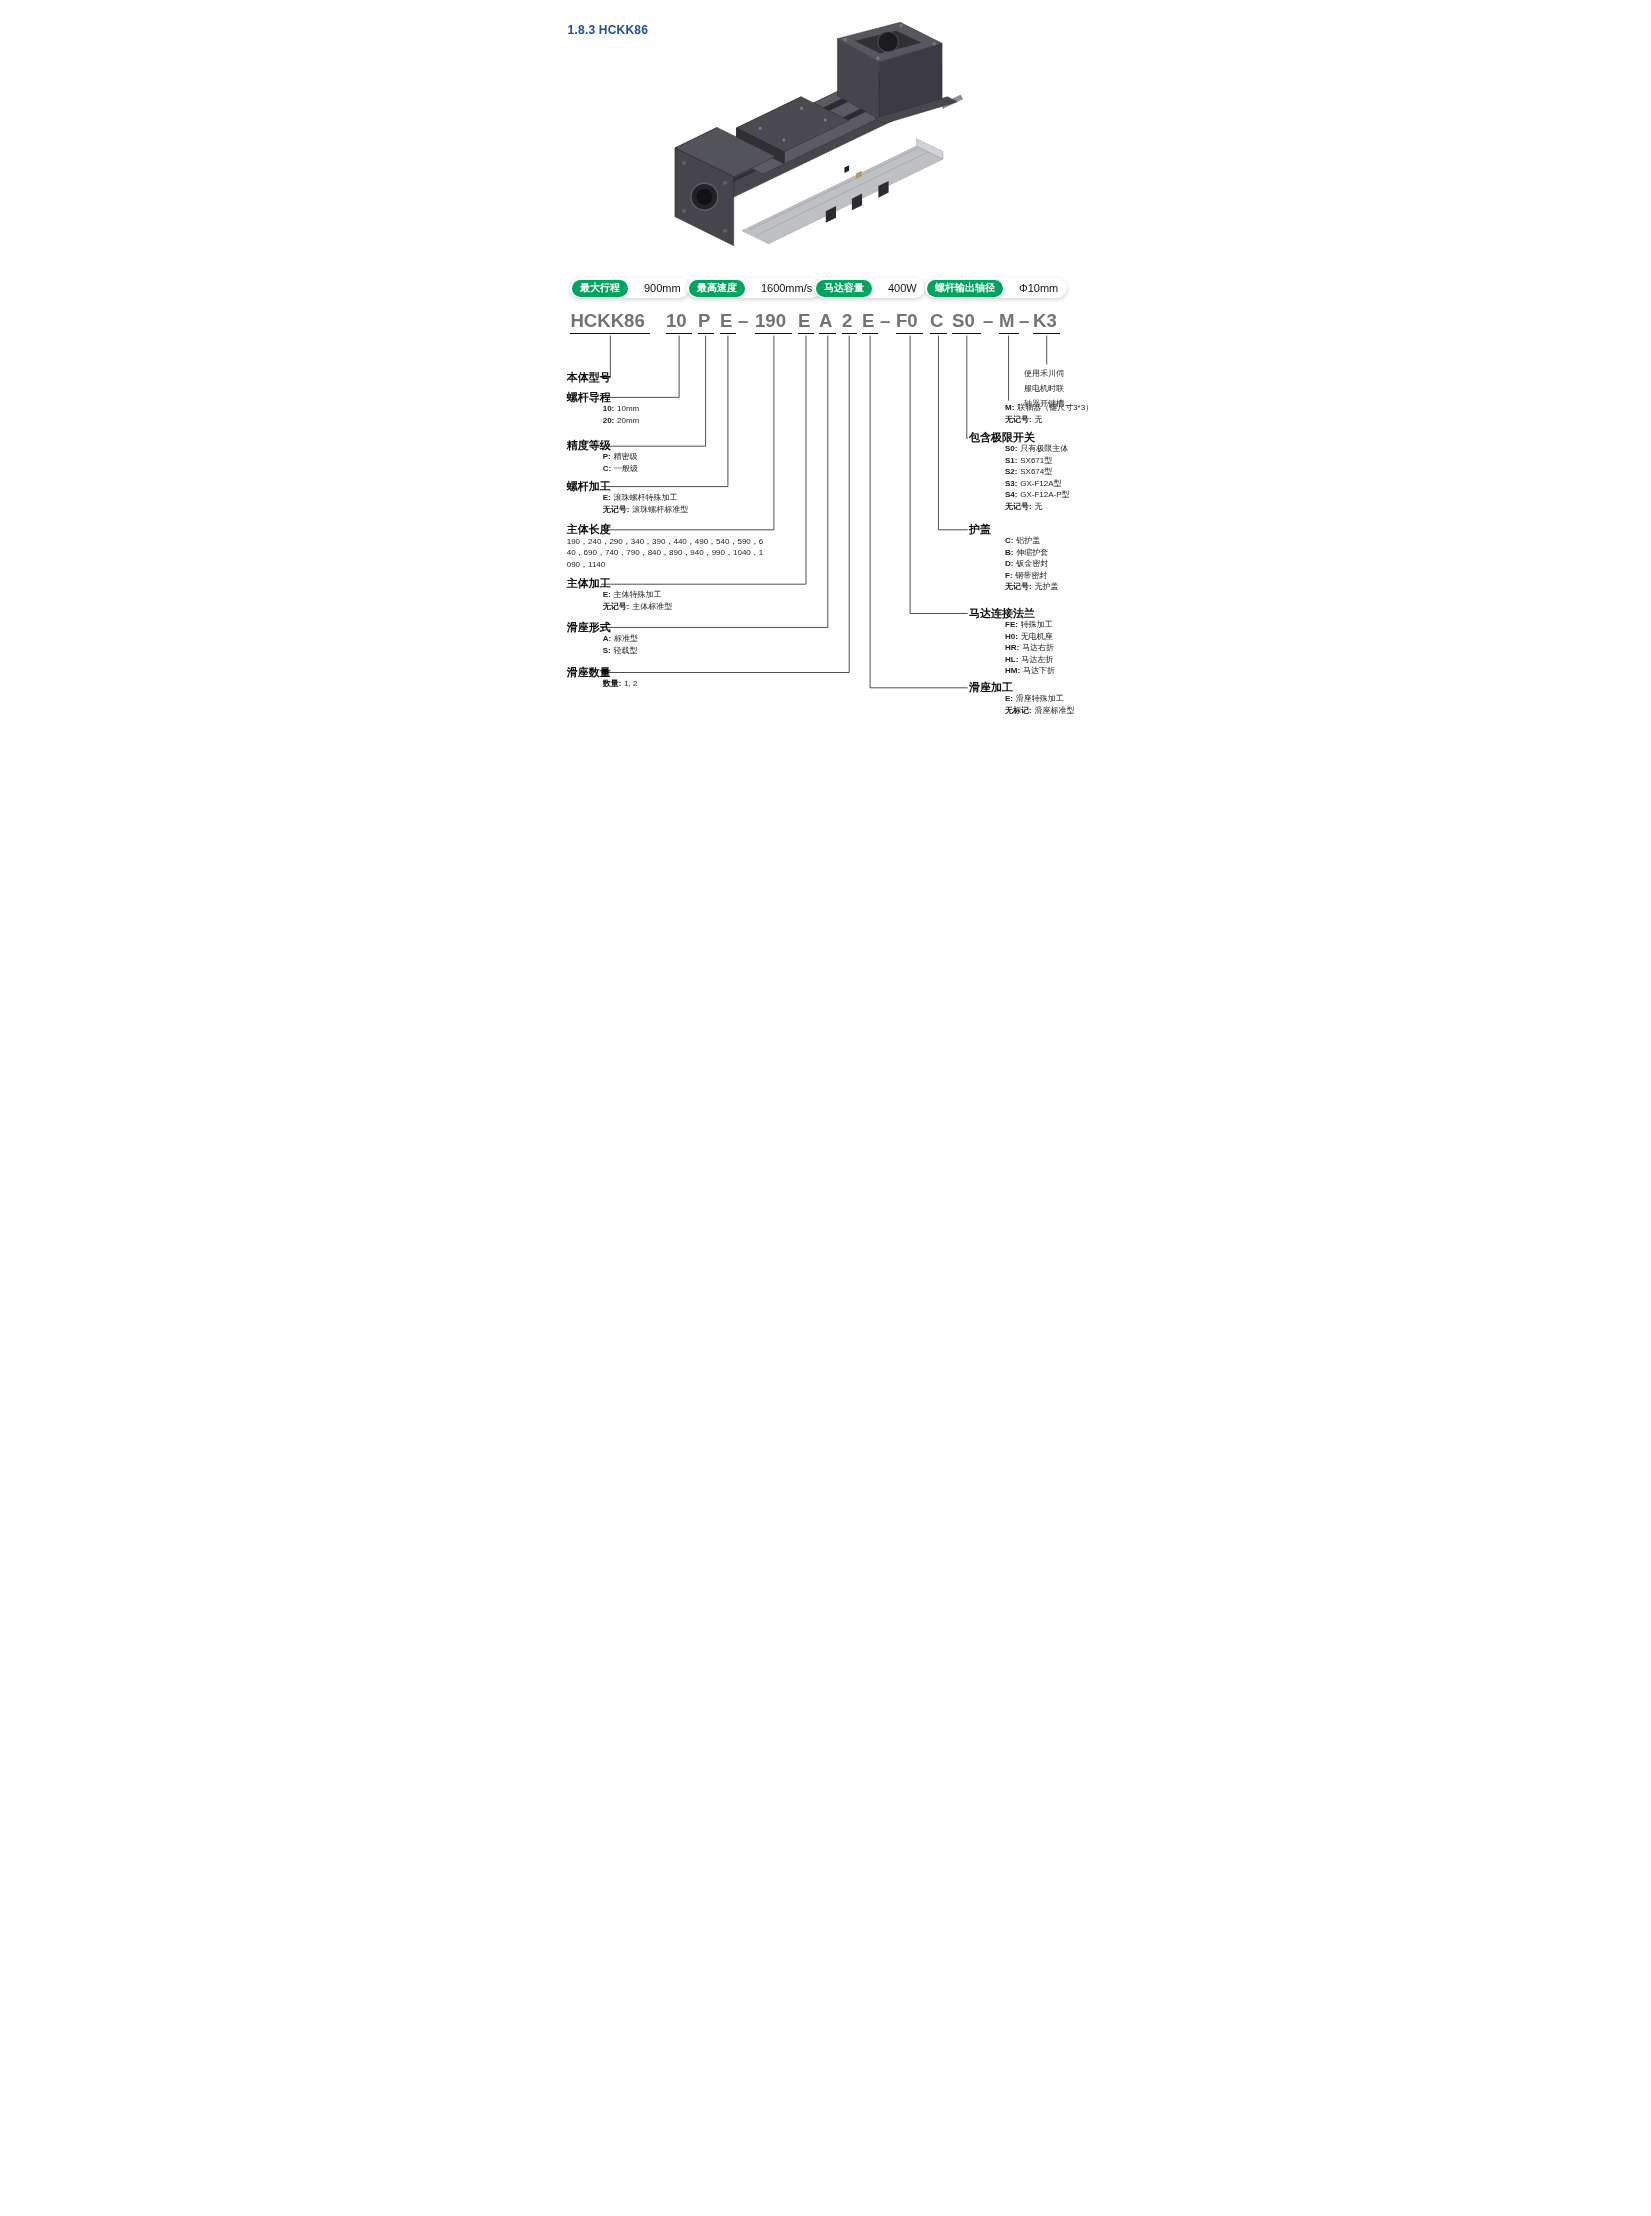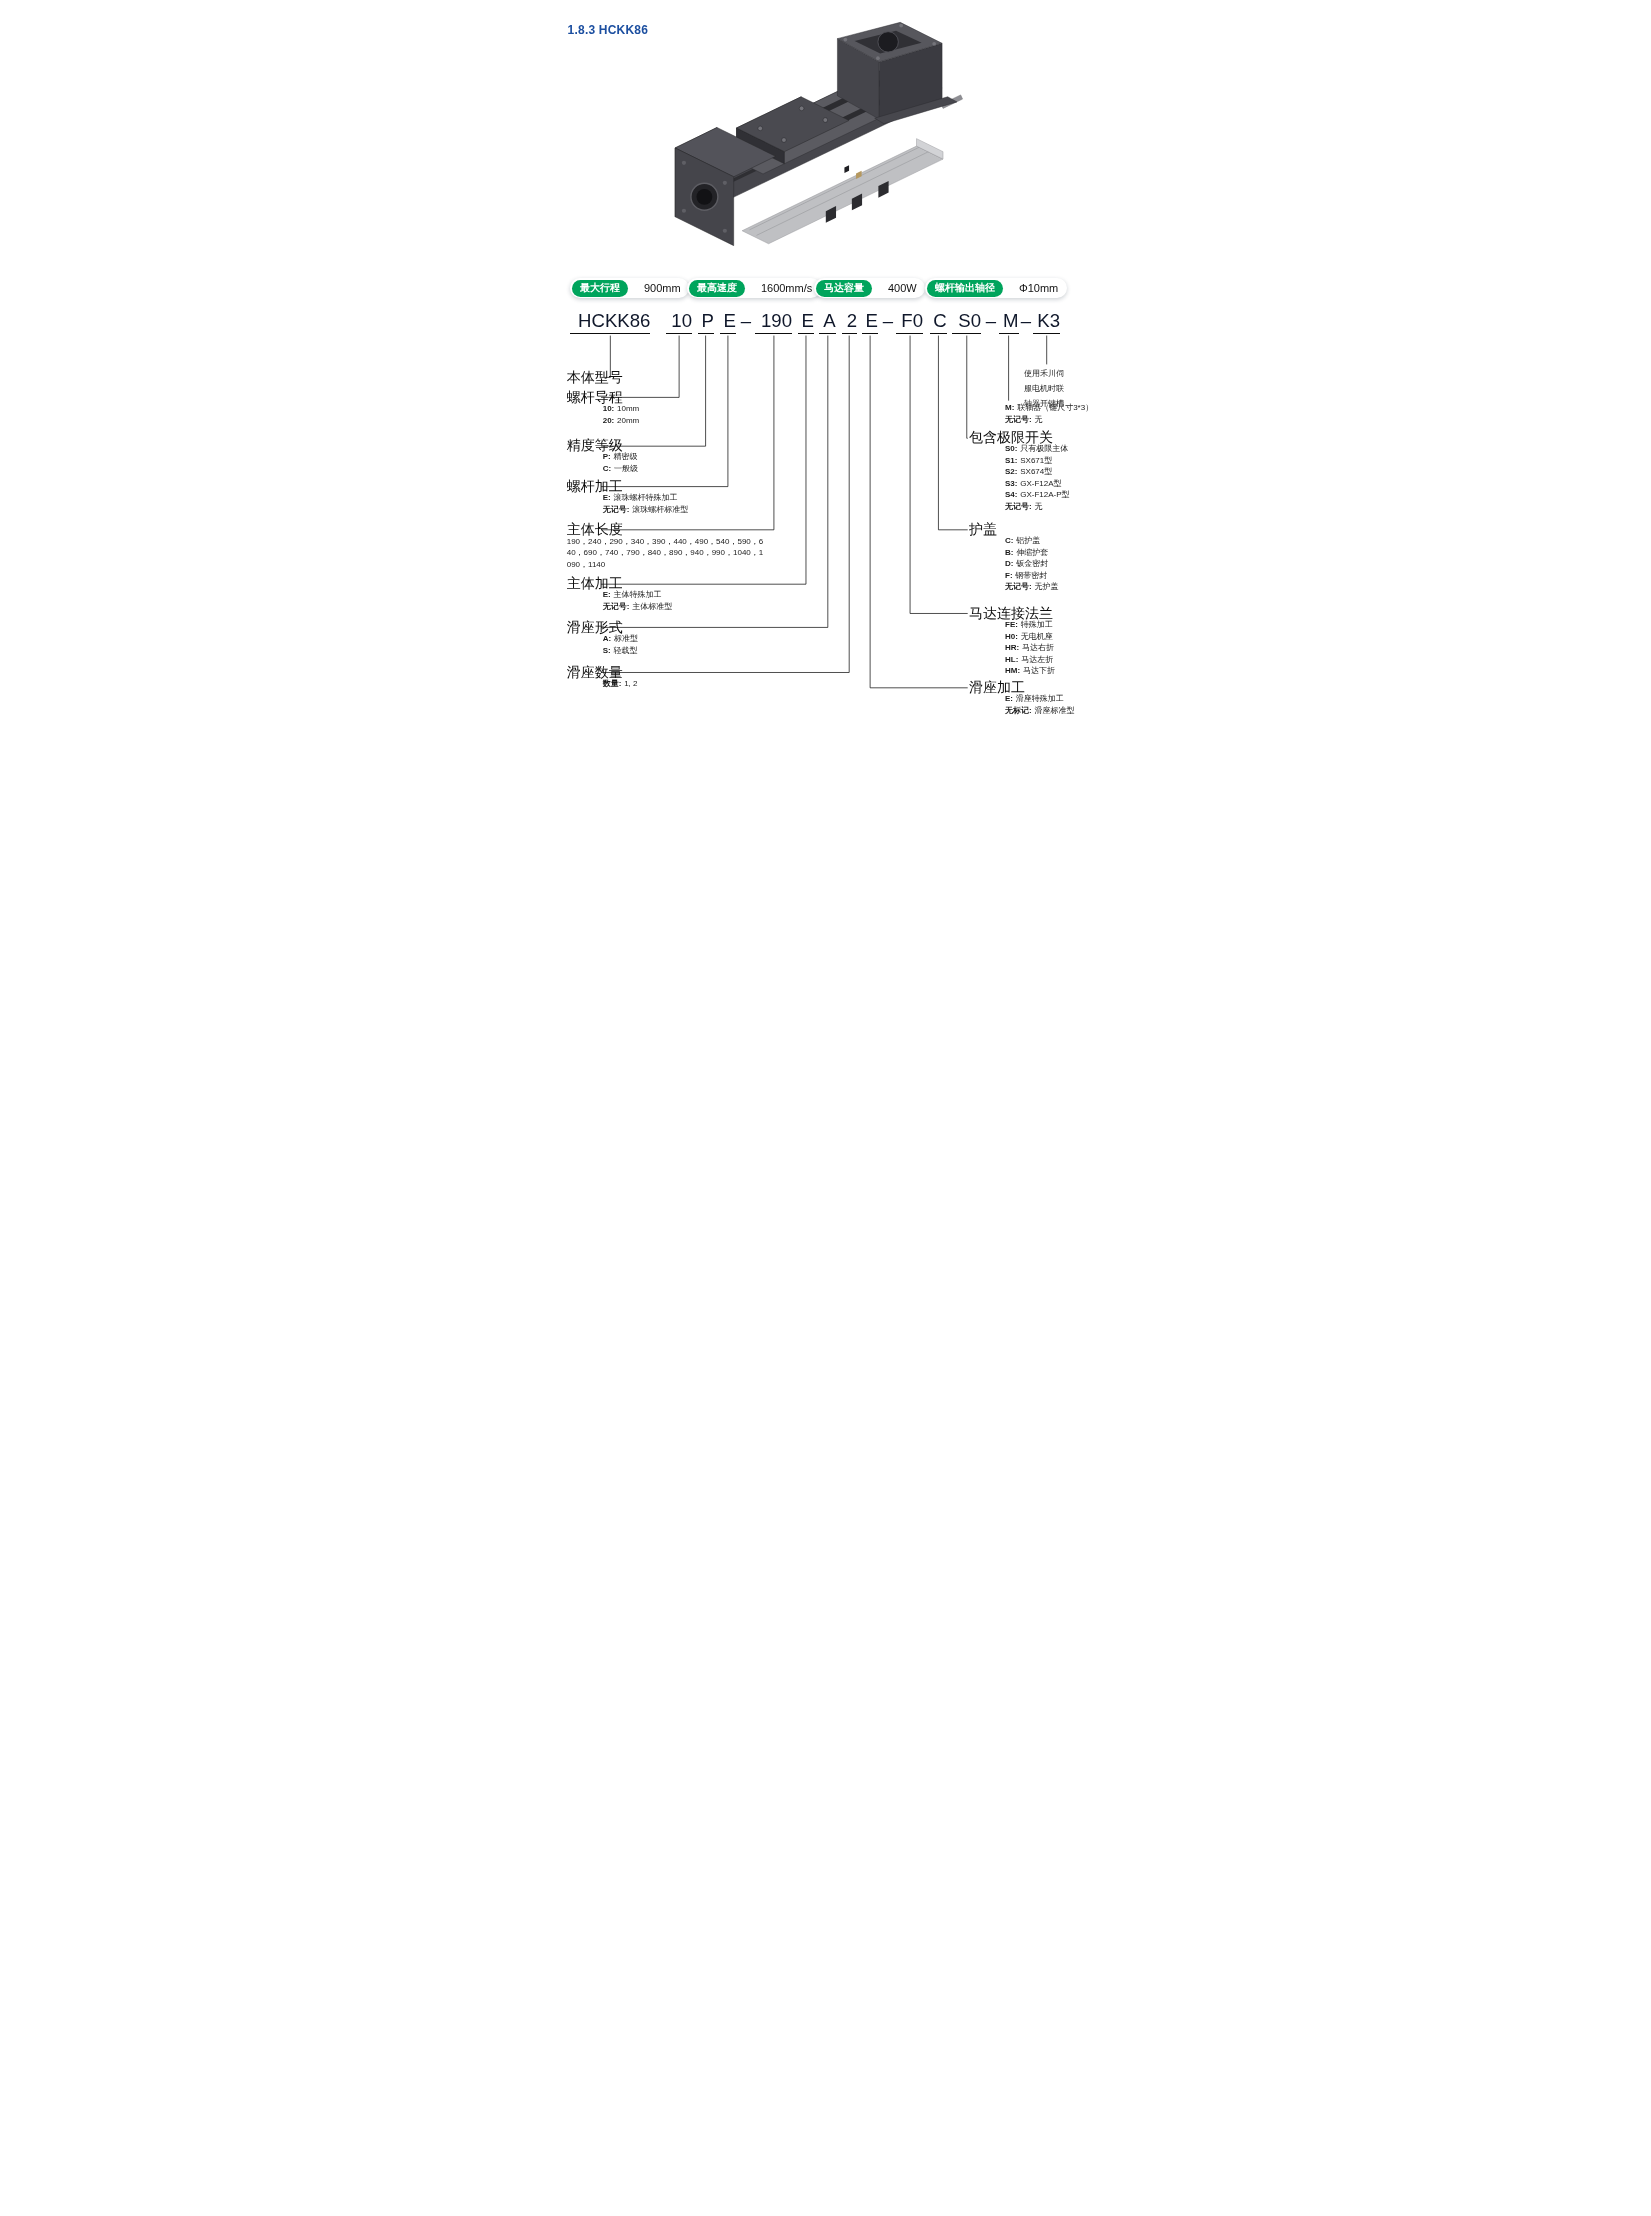--- a/index.html
+++ b/index.html
@@ -12,28 +12,28 @@
   .illustration { position:absolute; left:114px; top:13px; width:307px; height:235px; }
 
   .badges { position:absolute; left:0; top:278px; width:553px; height:22px; }
   .badge { position:absolute; top:0; display:flex; align-items:center; background:#fff; border-radius:464px;
            box-shadow:0 1.4px 4.6px rgba(25,40,60,0.22); padding:1.9px 8.4px 1.9px 1.9px; height:20.4px; }
   .badge-pill { background:#00A45C; color:#fff; font-weight:bold; font-size:10px; border-radius:464px;
                 padding:3.7px 8px; white-space:nowrap; line-height:1; }
   .badge-value { margin-left:16px; font-size:11px; color:#111; white-space:nowrap; }
 
   .model-code { position:absolute; left:0; top:310px; width:553px; height:30px; }
-  .seg { position:absolute; top:0; text-align:right; font-size:18.6px; font-weight:normal; color:#0f172a; line-height:21.4px; }
+  .seg { position:absolute; top:0; text-align:left; font-size:18.6px; font-weight:bold; color:#737373; line-height:21.4px; }
   .seg.u { border-bottom:1.4px solid #0d0d0d; padding-bottom:1.9px; }
 
   .connectors { position:absolute; left:0; top:0; width:553px; height:739px; pointer-events:none; }
   .connectors line { stroke:#111; stroke-width:1.6; }
 
   .ann { position:absolute; }
-  .ann-title { font-size:14px; font-weight:normal; color:#0d0d0d; line-height:11px; white-space:nowrap; }
+  .ann-title { font-size:11px; font-weight:bold; color:#0d0d0d; line-height:11px; white-space:nowrap; }
   .ann-item { font-size:8px; color:#1a1a1a; line-height:11.6px; white-space:nowrap;margin-left:36px; }
   .ann-item .k { font-weight:bold; margin-right:2.8px; }
   .ann-values { font-size:8px; color:#1a1a1a; line-height:11.6px; width:200px; word-break:break-all; margin-top:0.9px; }
   .ann-note { font-size:8px; color:#1a1a1a; line-height:15px; width:43px; word-break:break-all; }
 </style>
 </head>
 <body>
 
 <div class="page">
 

